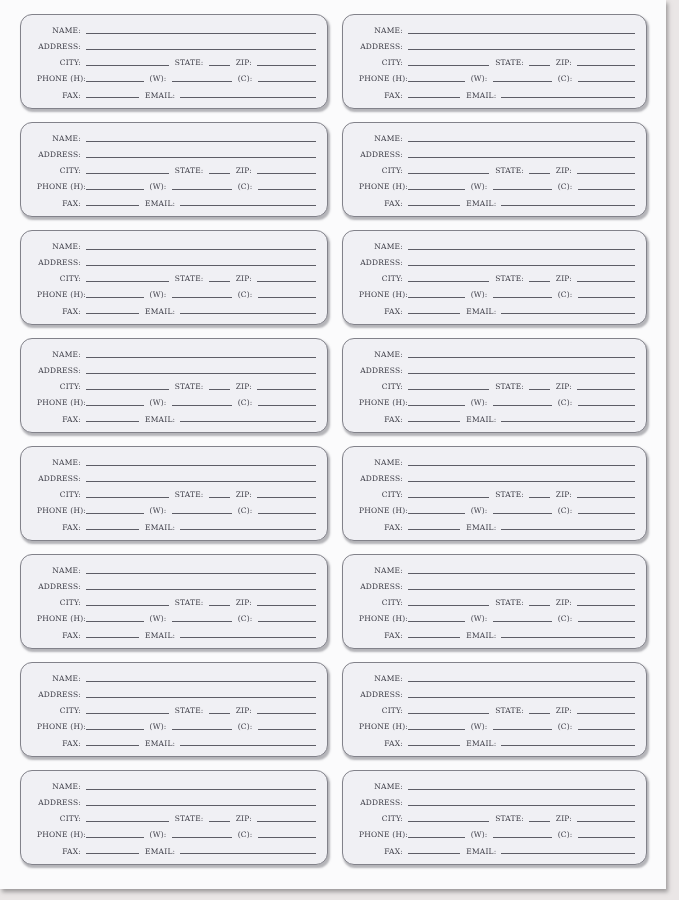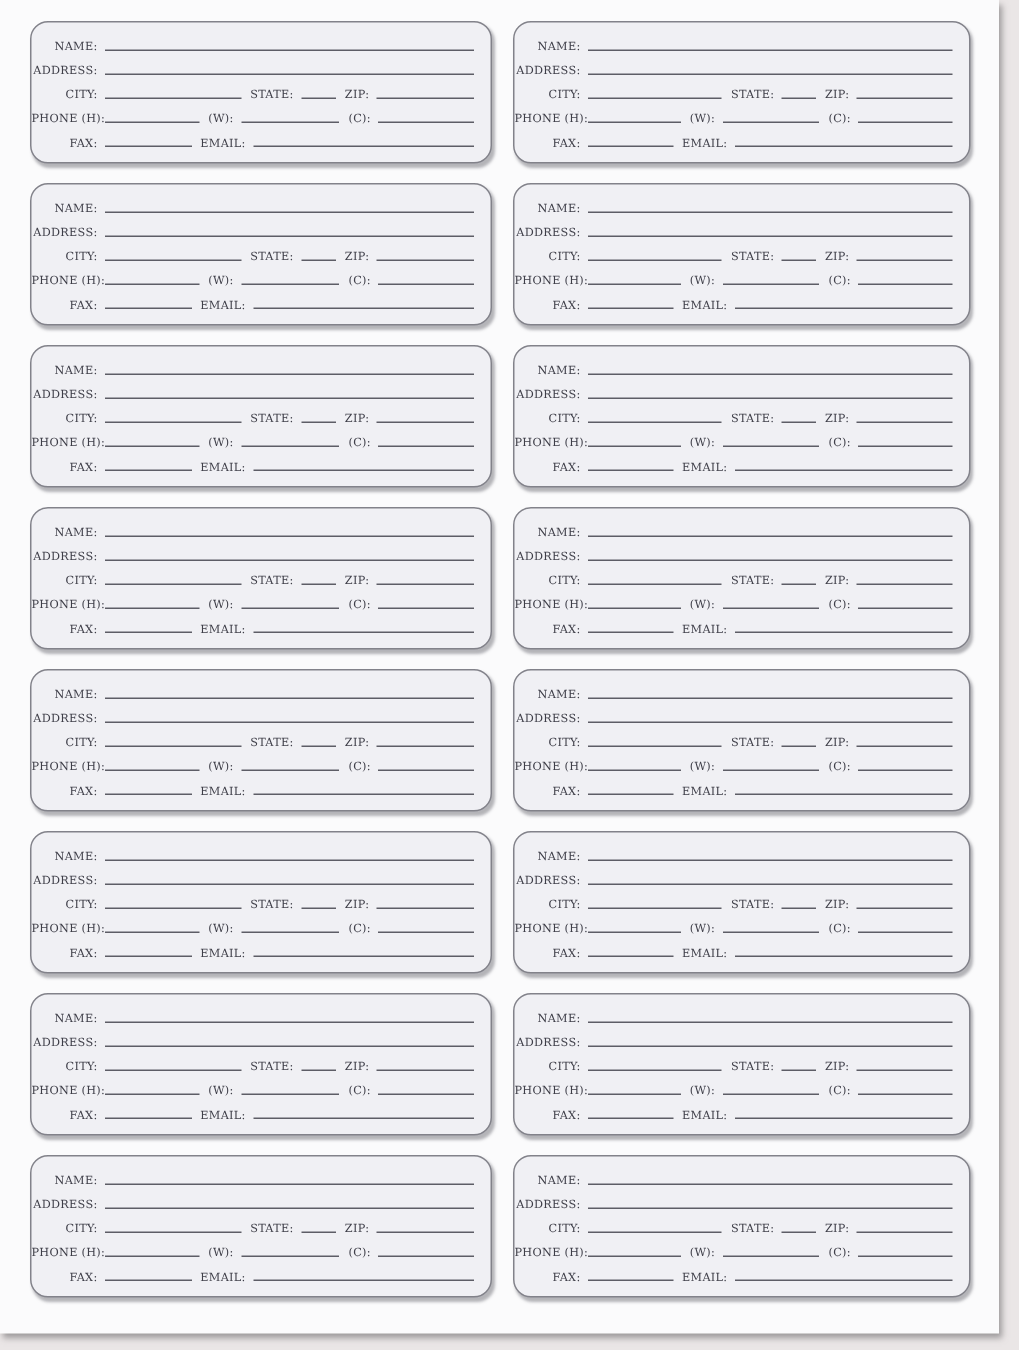--- a/index.html
+++ b/index.html
@@ -32,21 +32,21 @@
     column-gap: 14px;
     row-gap: 13px;
   }
   .card {
     height: 95px;
     box-sizing: border-box;
     background: #f0f0f4;
     border: 1px solid #82828a;
     border-radius: 12px;
     box-shadow: 1.5px 2.5px 2px rgba(110, 110, 118, 0.5);
-    padding: 12px 11px 9px 0;
+    padding: 12px 11px 9px 16px;
     display: flex;
     flex-direction: column;
     justify-content: space-between;
   }
   .frow {
     display: flex;
     align-items: flex-end;
     font-size: 7.5px;
     line-height: 1;
     color: #3e3e48;

